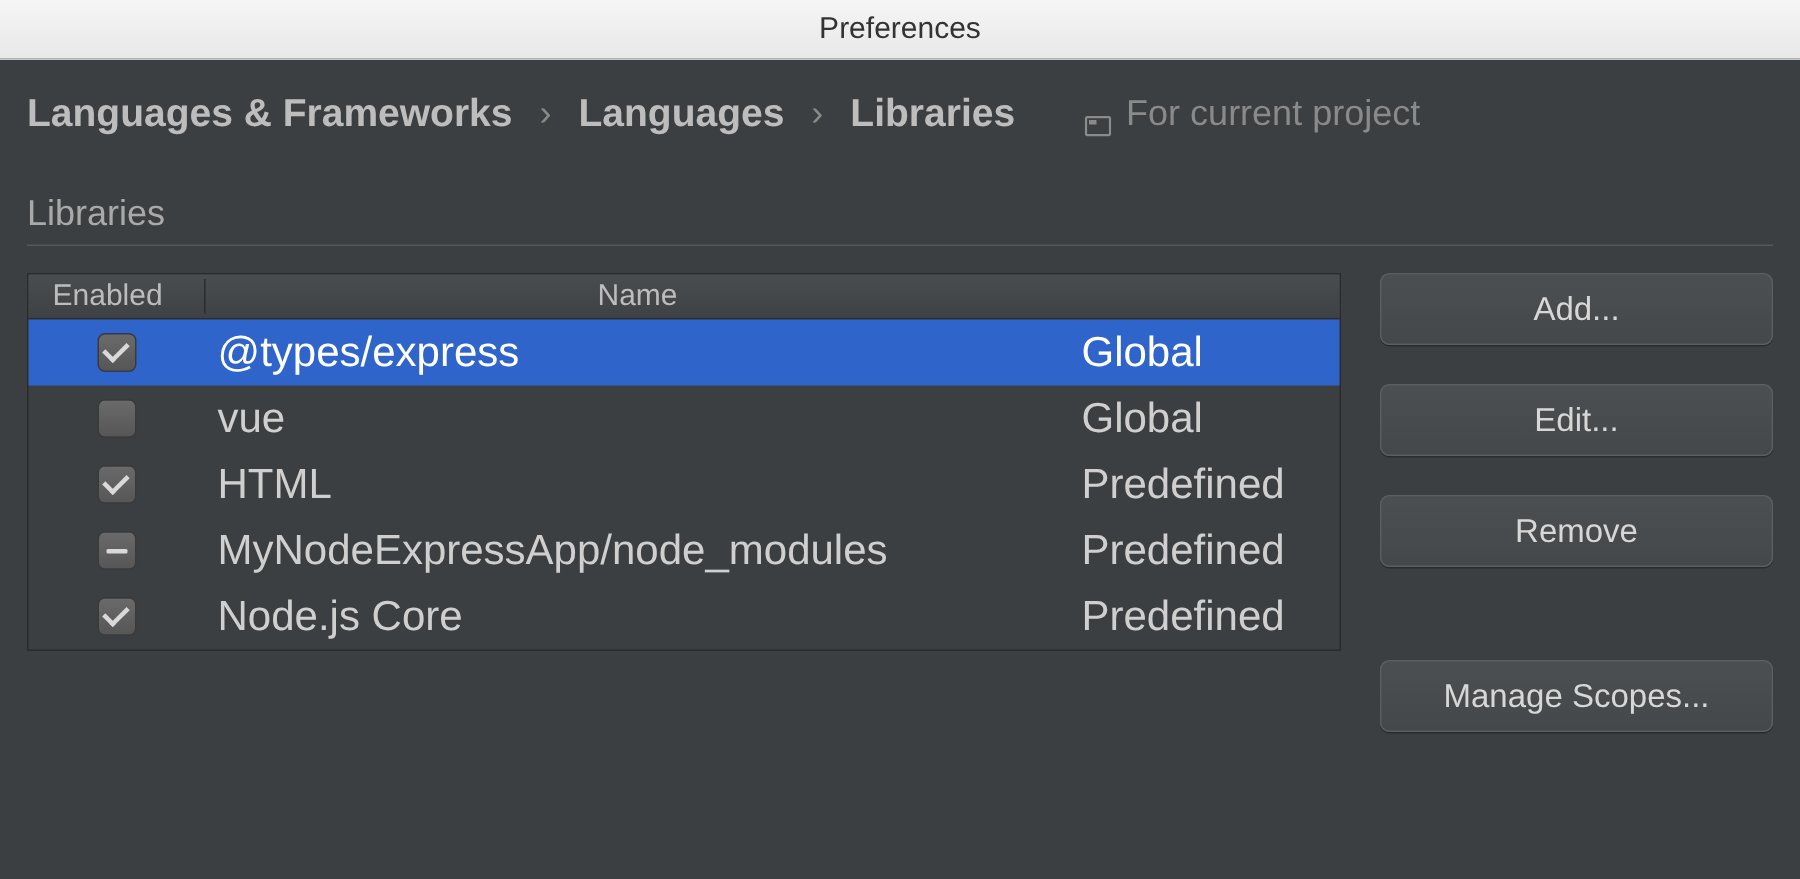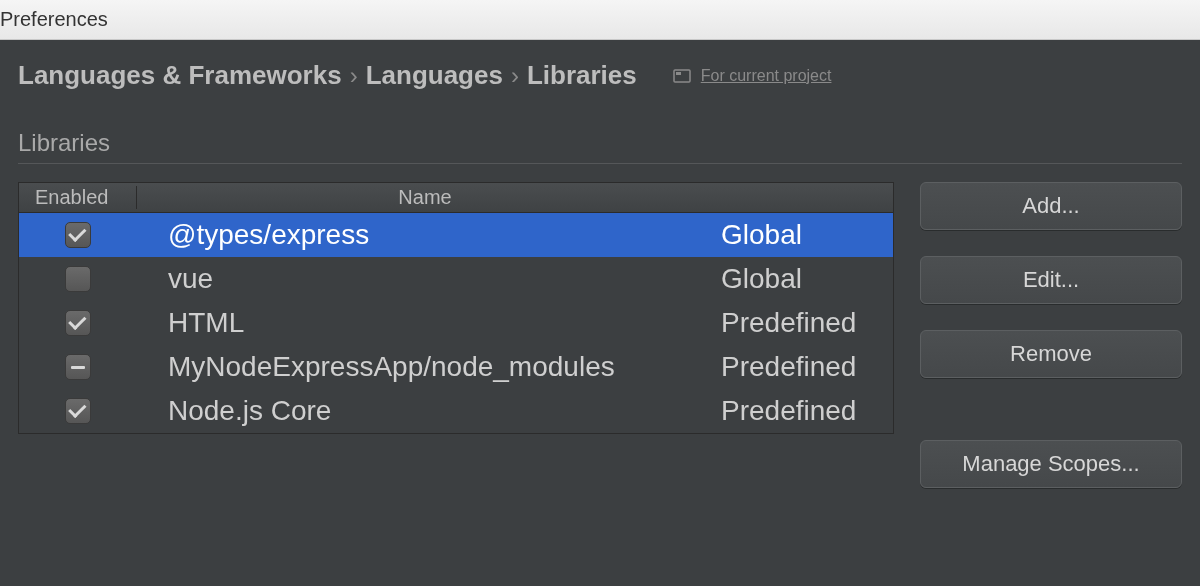--- a/index.html
+++ b/index.html
@@ -10,53 +10,52 @@
     color: #bbbbbb;
     font-size: 22px;
   }
 
   .titlebar {
     height: 40px;
     background: linear-gradient(#f5f5f5, #e8e8e8);
     border-bottom: 1px solid #c8c8c8;
     display: flex;
     align-items: center;
-    justify-content: flex-start;
+    justify-content: center;
     font-size: 20px;
     color: #333;
     font-weight: 400;
   }
 
   .content {
     padding: 20px 18px 0 18px;
   }
 
   .breadcrumb {
     display: flex;
     align-items: center;
-    gap: 8px;
+    gap: 18px;
     font-size: 26px;
     font-weight: 700;
     color: #bdbdbd;
     white-space: nowrap;
   }
   .breadcrumb .chev {
     font-weight: 400;
     color: #8a8a8a;
     font-size: 24px;
   }
   .breadcrumb .scope {
     display: flex;
-    align-items: flex-start;
+    align-items: flex-end;
     gap: 10px;
     font-weight: 400;
     color: #8a8a8a;
-    font-size: 16px;
+    font-size: 24px;
     margin-left: 28px;
-    text-decoration: underline;
   }
   .scope-icon {
     width: 18px; height: 18px;
     display: inline-block;
   }
 
   .section-label {
     margin-top: 38px;
     font-size: 24px;
     color: #a9a9a9;
@@ -77,21 +76,20 @@
   .table {
     flex: 1;
     border: 1px solid #2b2b2b;
     background: #3c3f41;
   }
   .thead, .trow {
     display: grid;
     grid-template-columns: 118px 1fr 180px;
     align-items: center;
     height: 44px;
-    gap: 23px;
   }
   .thead {
     height: 30px;
     background: linear-gradient(#4a4d4f, #3f4244);
     border-bottom: 1px solid #2b2b2b;
     font-size: 20px;
     color: #bcbcbc;
   }
   .thead .cell { border-right: 1px solid #2b2b2b; }
   .thead .cell:last-child { border-right: none; }

